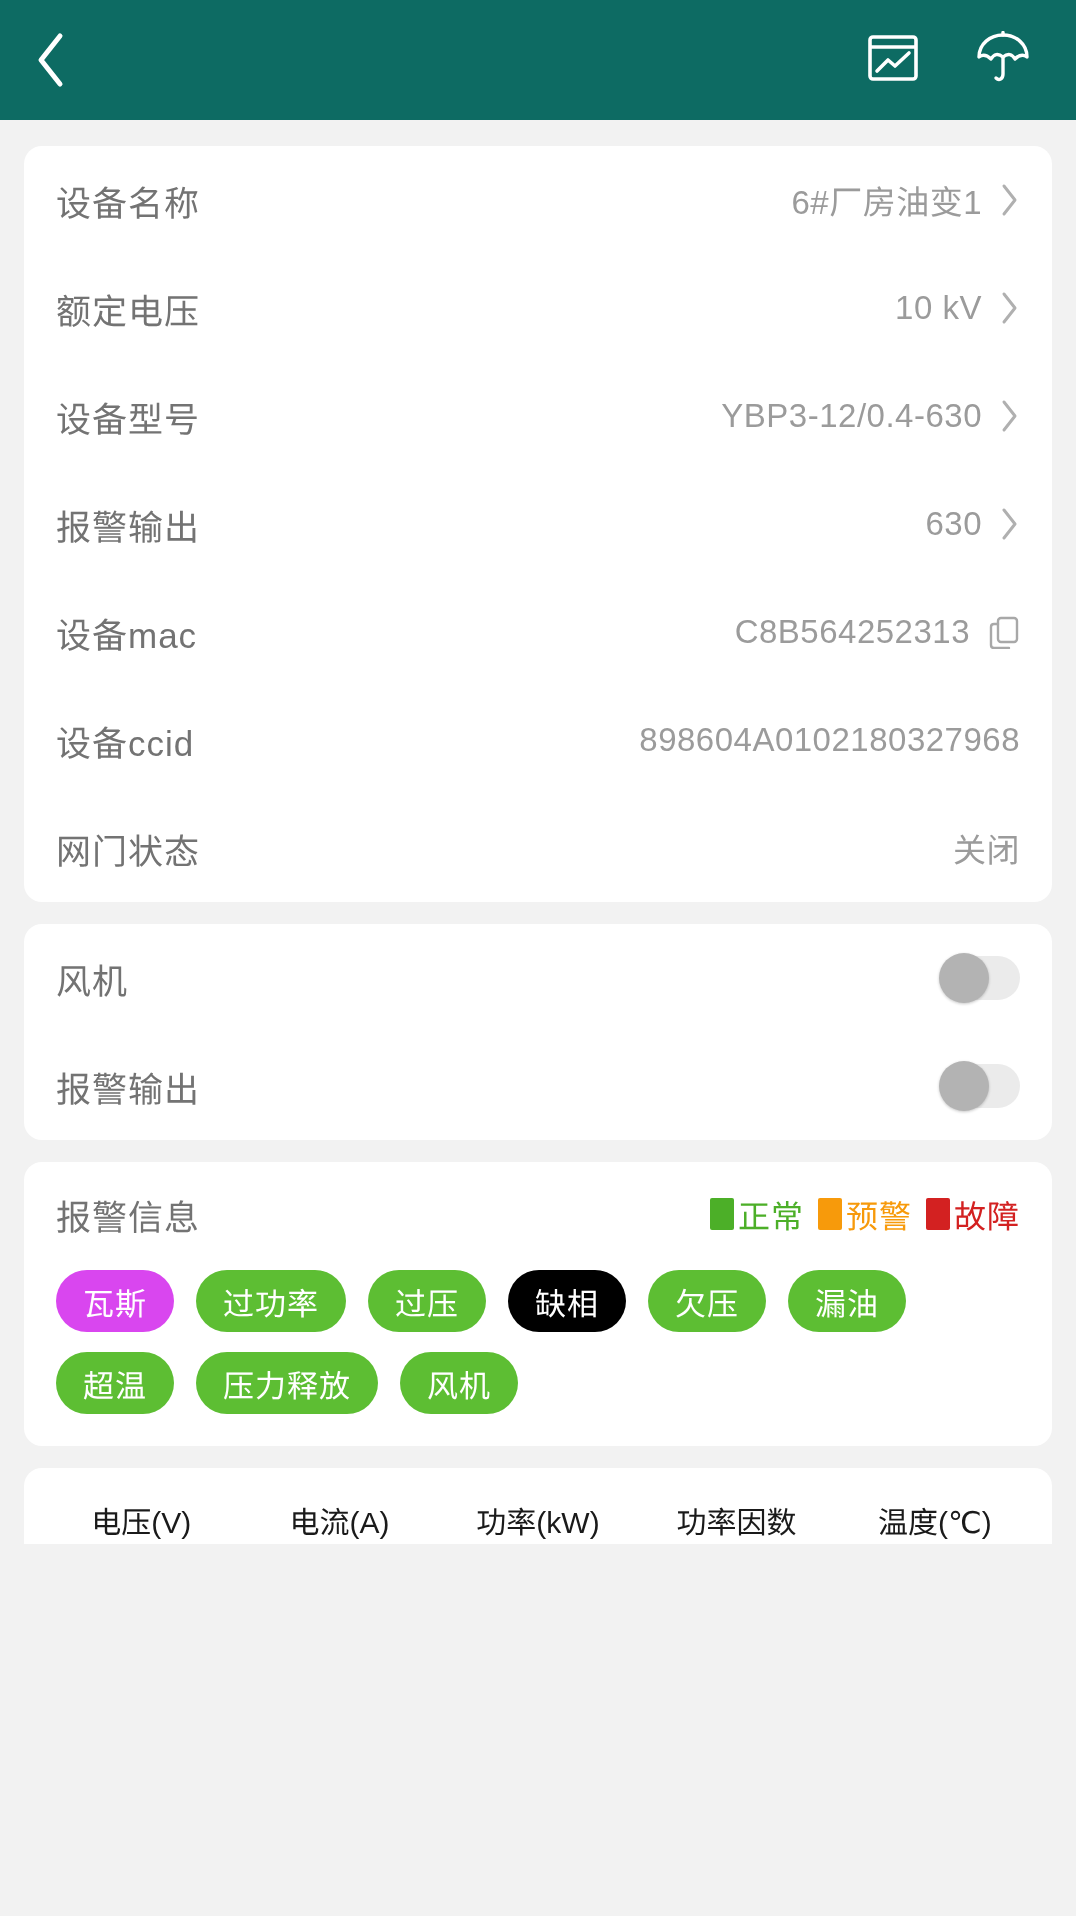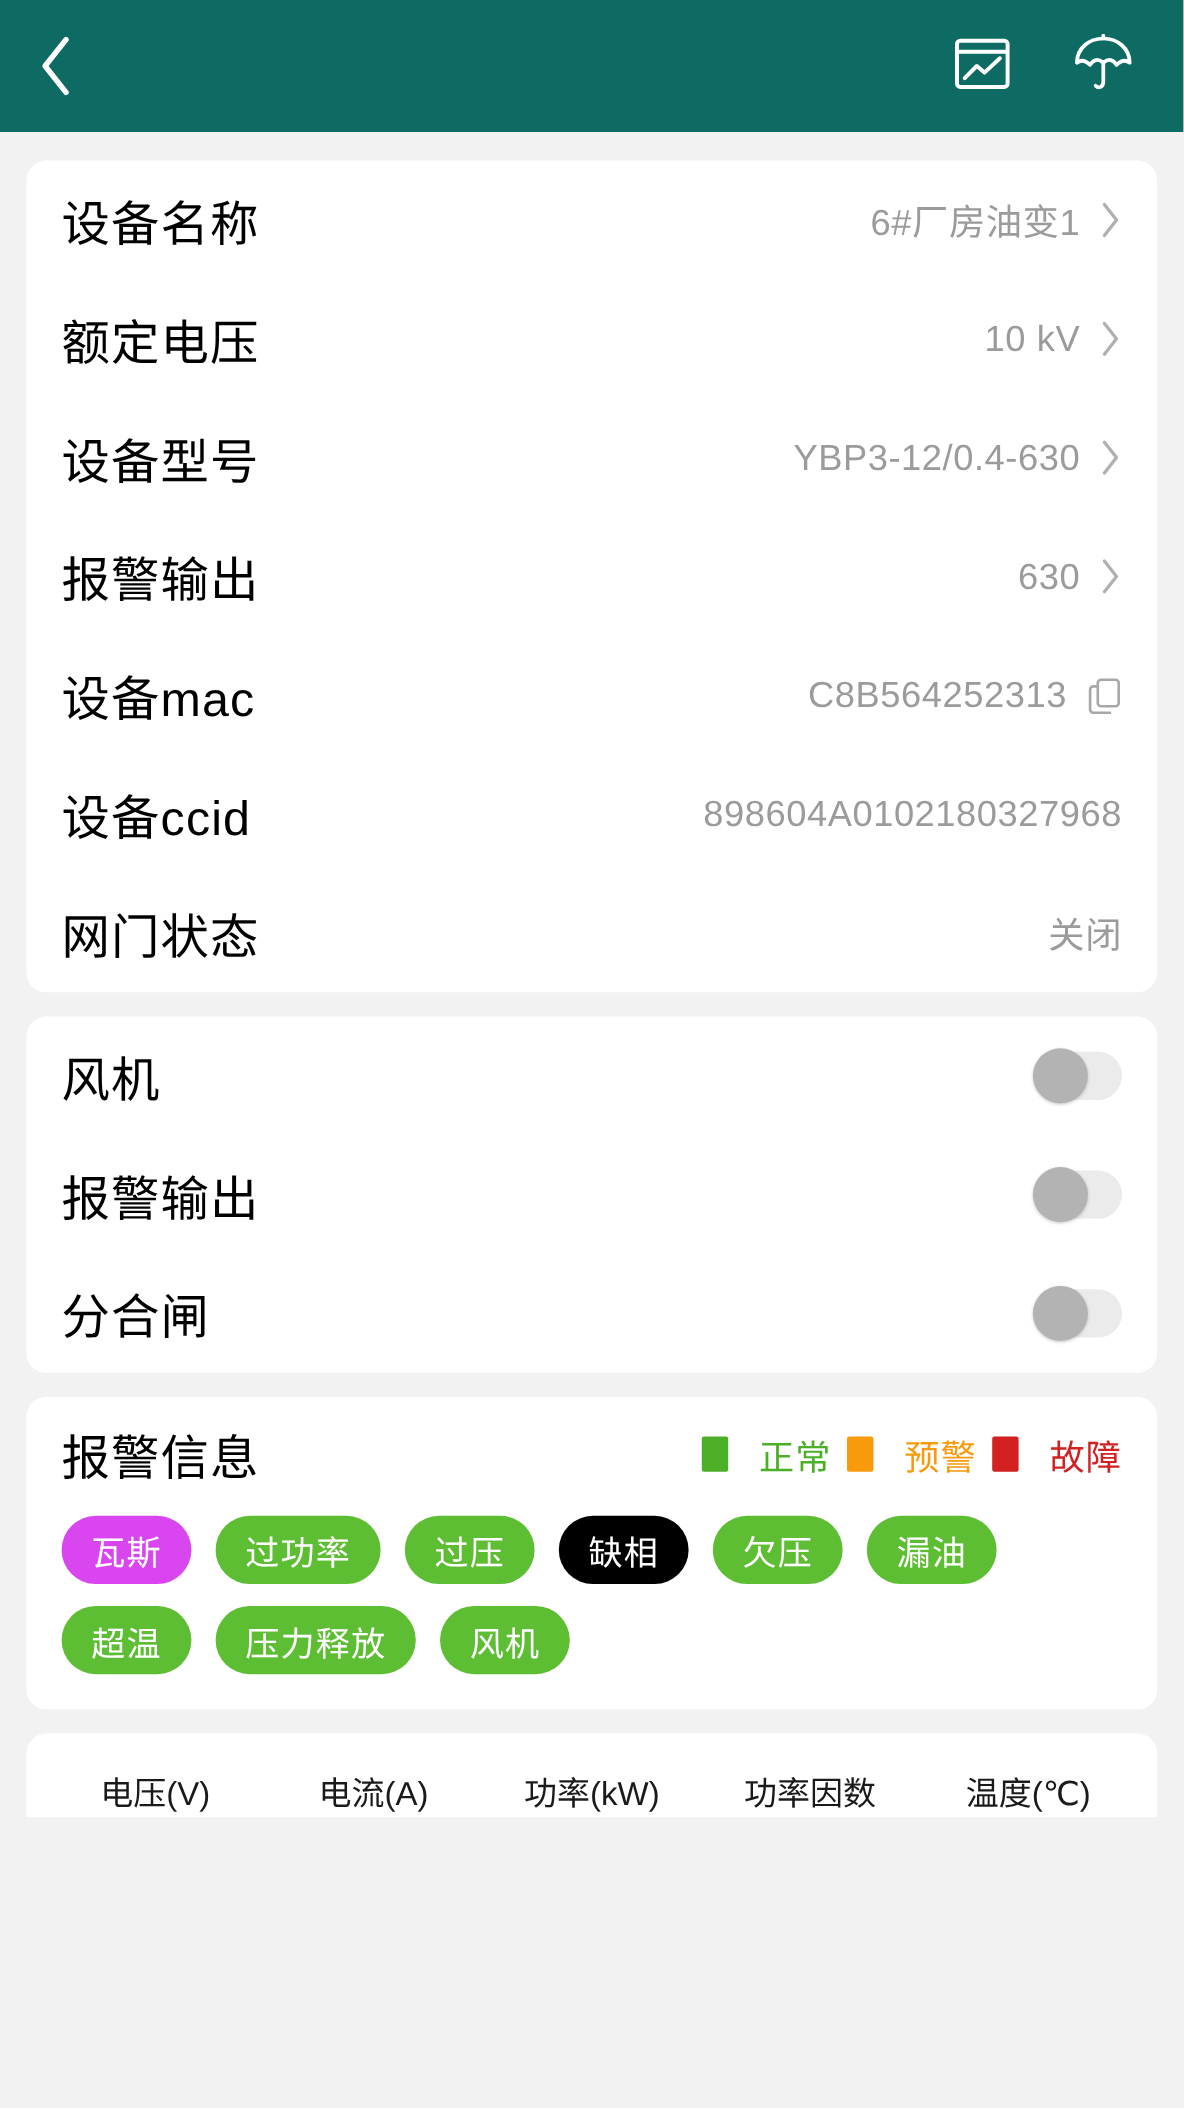--- a/index.html
+++ b/index.html
@@ -57,22 +57,22 @@
   
   .info-row{
     height:108px;
     display:flex;
     align-items:center;
     justify-content:space-between;
     cursor:pointer;
   }
   .info-row.static{cursor:default;}
   .row-label{
-    font-size:44px;
-    color:#000000;
+    font-size:35px;
+    color:#737373;
     letter-spacing:1px;
     white-space:nowrap;
   }
   .row-right{
     display:flex;
     align-items:center;
     gap:18px;
   }
   .row-value{
     font-size:33px;
@@ -117,21 +117,21 @@
     justify-content:space-between;
   }
   .legend{
     display:flex;
     align-items:center;
     gap:14px;
   }
   .legend-item{
     display:flex;
     align-items:center;
-    gap:28px;
+    gap:4px;
   }
   .legend-swatch{
     width:24px;height:32px;
     flex:0 0 auto;
     border-radius:2px;
   }
   .legend-text{
     font-size:32px;
     letter-spacing:1px;
     white-space:nowrap;
@@ -302,26 +302,20 @@
     </span>
   </div>
 
   <div class="switch-row">
     <span class="row-label">报警输出</span>
     <span class="switch" data-on="false">
       <span class="thumb"></span>
     </span>
   </div>
 
-  <div class="switch-row">
-    <span class="row-label">分合闸</span>
-    <span class="switch" data-on="false">
-      <span class="thumb"></span>
-    </span>
-  </div>
 
 </div>
 
 <div class="card">
 
   <div class="alarm-head">
     <span class="row-label">报警信息</span>
     <span class="legend">
       <span class="legend-item">
         <span class="legend-swatch" style="background:#4caf28"></span>

